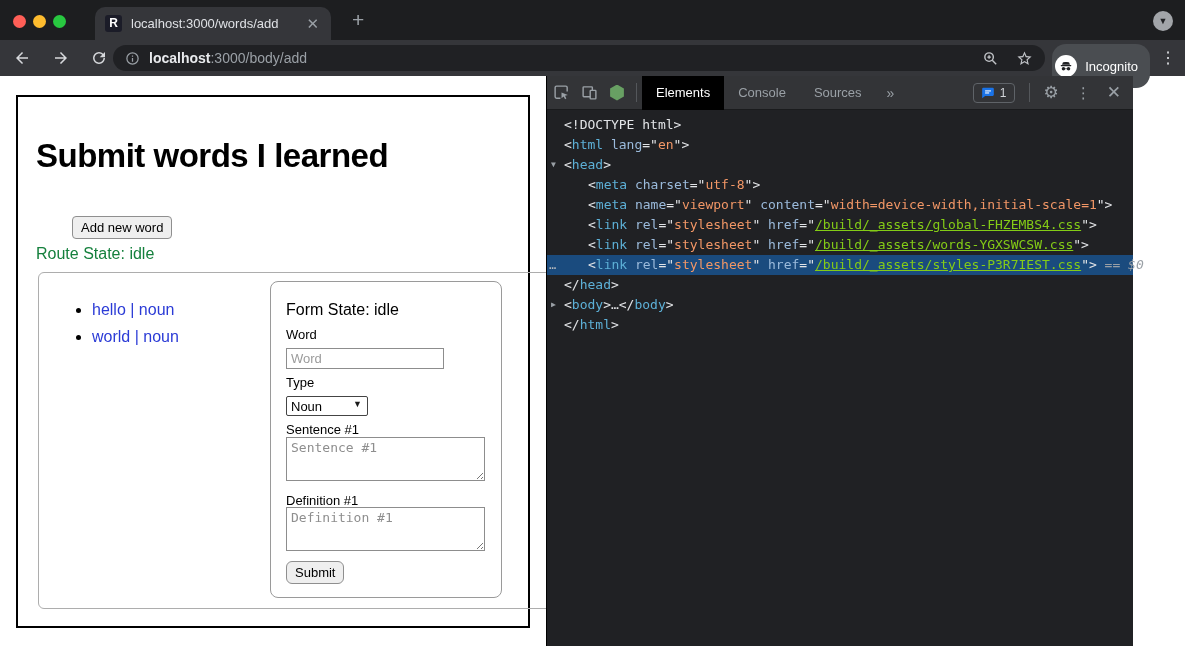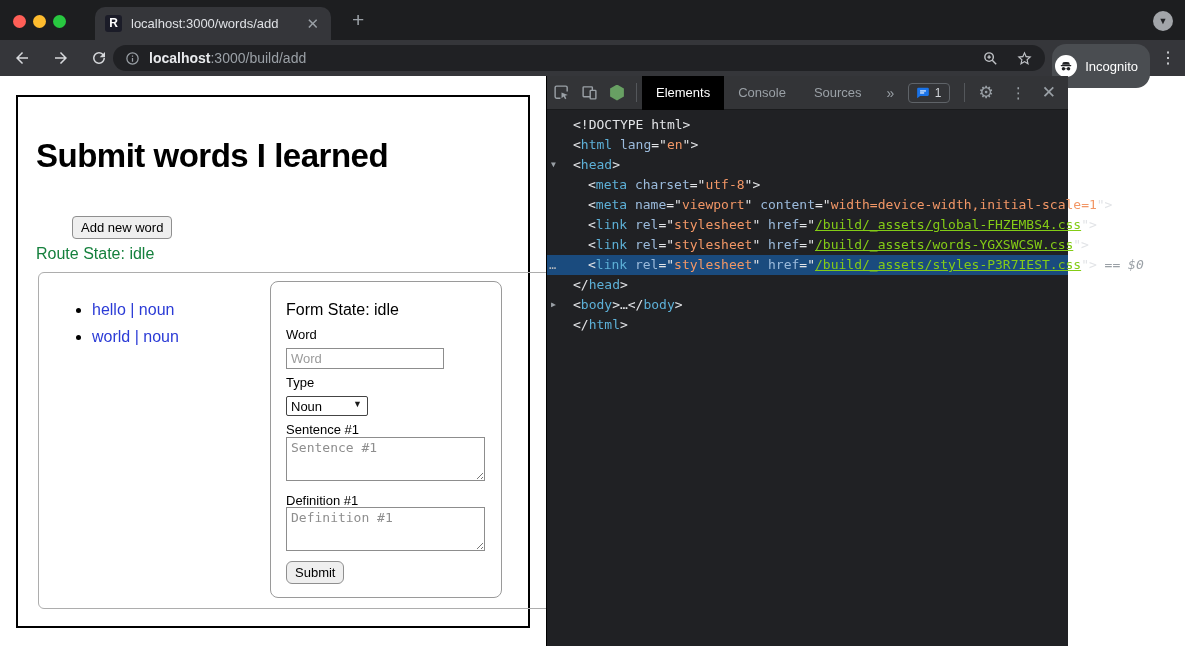--- a/index.html
+++ b/index.html
@@ -56,21 +56,21 @@
     background:#4a4d51; display:flex; align-items:center; padding:0 12px 0 3px;
   }
   .incog-circle { width:22px; height:22px; border-radius:50%; background:#fff; display:flex; align-items:center; justify-content:center; }
   .incog-circle svg { width:16px; height:16px; }
   .incog-label { color:#fff; font-size:13px; margin-left:8px; }
   .menu-dots { position:absolute; right:9px; top:7px; color:#dfe1e5; font-size:16px; line-height:22px; }
 
   
   .content { display:flex; height:570px; }
   .webpage { position:relative; width:546px; background:#fff; }
-  .devtools { position:relative; width:522px; background:#202124; border-left:1px solid #000; }
+  .devtools { position:relative; width:587px; background:#202124; border-left:1px solid #000; }
 
   
   .page-box { position:absolute; left:16px; top:19px; width:514px; height:533px; border:2px solid #000; }
   .page-h1 { position:absolute; left:18px; top:40px; font-size:33px; font-weight:bold; color:#000; line-height:1.15; letter-spacing:-.5px; }
   .btn {
     background:#efefef; border:1px solid #8f8f8f; border-radius:4px;
     font-family:"Liberation Sans",sans-serif; font-size:13px; color:#000; padding:3px 8px;
   }
   .add-btn { position:absolute; left:18px; top:119px;margin-left:36px; }
   .route-state { position:absolute; left:18px; top:148px; font-size:16px; color:#15803d; }
@@ -119,21 +119,21 @@
   .dt-more { color:#9aa0a6; font-size:14px; padding:0 11px; flex:0 0 auto; }
   .dt-right { margin-left:auto; display:flex; align-items:center; flex:0 0 auto; }
   .issues { display:flex; align-items:center; gap:5px; border:1px solid #5f6368; border-radius:4px; padding:2px 7px; margin-right:9px; }
   .issues svg { width:14px; height:14px; display:block; }
   .issues-count { color:#d2d5d9; font-size:12px; }
   .gear { color:#9aa0a6; font-size:17px; padding:0 9px; }
   .dt-dots { color:#9aa0a6; font-size:15px; padding:0 8px; }
   .dt-close { color:#9aa0a6; font-size:17px; padding:0 12px 0 8px; }
 
   .dt-code { padding-top:5px; font-family:"DejaVu Sans Mono", monospace; font-size:13px; line-height:20px; white-space:pre; }
-  .cl { position:relative; padding-left:26px; }
+  .cl { position:relative; padding-left:17px; }
   .cl.ind1 { padding-left:41px; }
   .cl.selected { background:#1a4b7e; }
   .cl .arrow { position:absolute; left:4px; top:0; font-size:8px; color:#9aa0a6; }
   .cl .gd { position:absolute; left:2px; top:0; font-size:12px; color:#b7babe; letter-spacing:1px; }
   .tk-p { color:#e2e4e7; }
   .tk-t { color:#5db0d7; }
   .tk-a { color:#9bbbdc; }
   .tk-v { color:#f29766; }
   .tk-l { color:#84cc16; text-decoration:underline;text-align:right; }
   .tk-d { color:#9aa0a6; font-style:italic; }
@@ -172,21 +172,21 @@
         <path fill="#d7d9dc" d="M17.65 6.35A7.95 7.95 0 0 0 12 4a8 8 0 1 0 8 8h-2a6 6 0 1 1-1.76-4.24L13 11h7V4l-2.35 2.35z"></path>
       </svg>
   </span>
 
   <div class="omnibox">
     <span class="info-ic">
       <svg viewBox="0 0 24 24">
           <path fill="#9aa0a6" d="M12 2a10 10 0 1 0 0 20 10 10 0 0 0 0-20zm0 18a8 8 0 1 1 0-16 8 8 0 0 1 0 16zm-1-11h2V7h-2v2zm0 8h2v-6h-2v6z"></path>
         </svg>
     </span>
-    <span class="url"><span class="host">localhost</span><span class="rest">:3000/build/add</span></span>
+    <span class="url"><span class="host">localhost</span><span class="rest">:3000/body/add</span></span>
     <span class="omni-right">
       <span>
         <svg viewBox="0 0 24 24" fill="none" stroke="#c0c3c7" stroke-width="2">
             <circle cx="10" cy="10" r="6"></circle>
             <path d="M14.5 14.5 20 20"></path>
             <path d="M10 7.5v5M7.5 10h5"></path>
           </svg>
       </span>
       <span>
         <svg viewBox="0 0 24 24">

